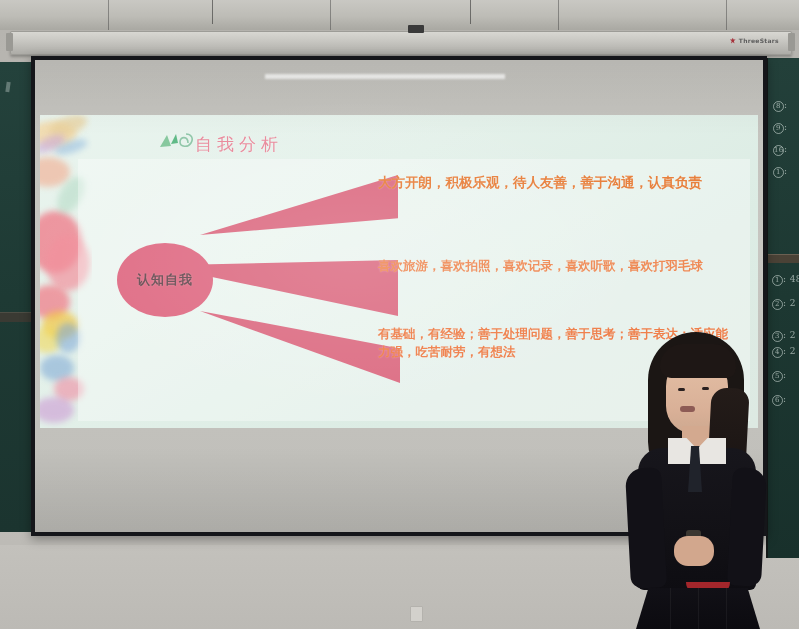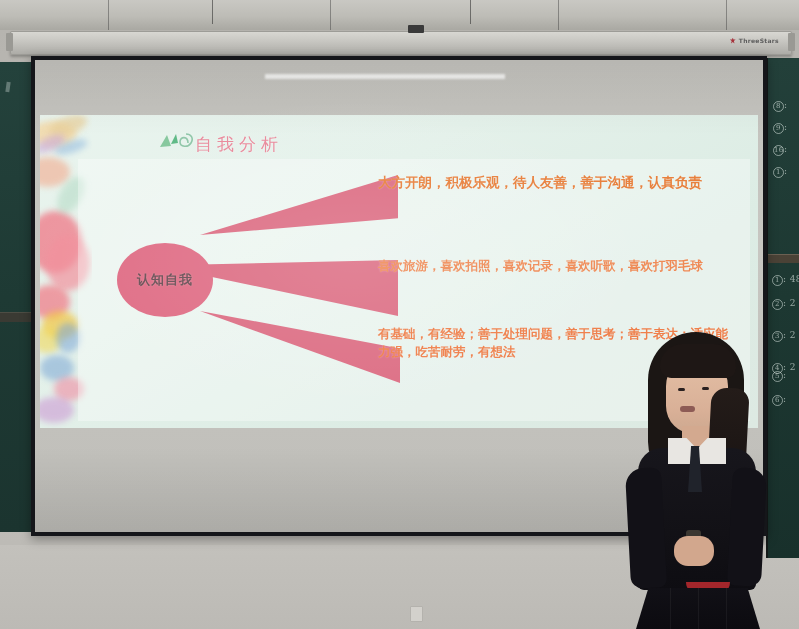--- a/index.html
+++ b/index.html
@@ -182,21 +182,21 @@
     <div class="rail"></div>
     <div class="chalk" style="left:4px;top:216px">
       <span class="circ">1</span><span>: 48</span>
     </div>
     <div class="chalk" style="left:4px;top:240px">
       <span class="circ">2</span><span>: 2</span>
     </div>
     <div class="chalk" style="left:4px;top:272px">
       <span class="circ">3</span><span>: 2</span>
     </div>
-    <div class="chalk" style="left:4px;top:304px">
+    <div class="chalk" style="left:4px;top:288px">
       <span class="circ">4</span><span>: 2</span>
     </div>
     <div class="chalk" style="left:4px;top:312px">
       <span class="circ">5</span><span>:</span>
     </div>
     <div class="chalk" style="left:4px;top:336px">
       <span class="circ">6</span><span>:</span>
     </div>
   </div>
 

